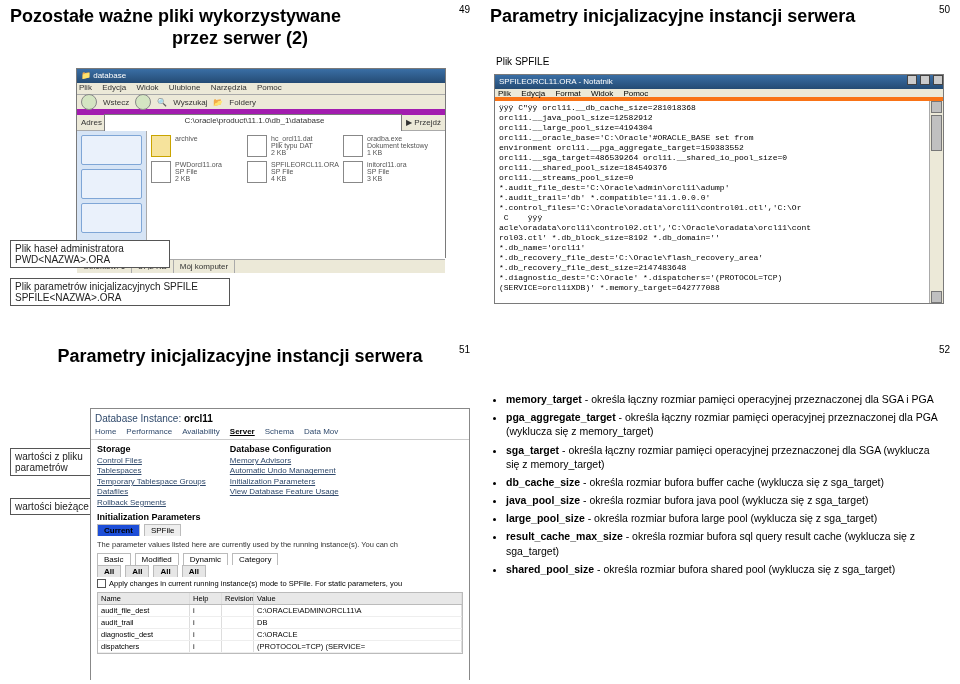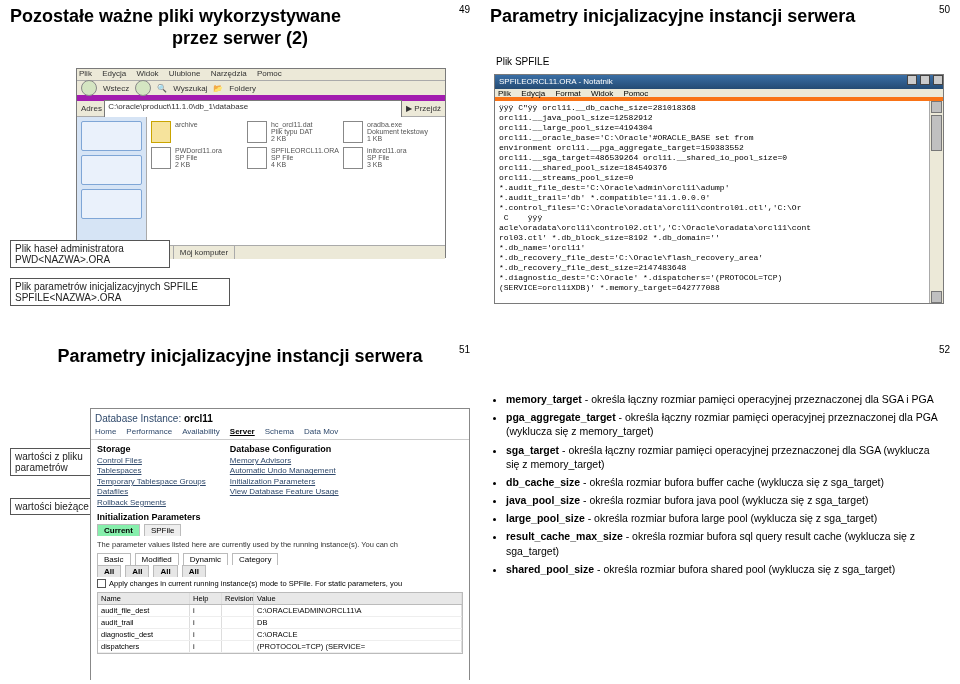--- a/index.html
+++ b/index.html
@@ -99,20 +99,21 @@
   }
   .s49-addrbar .addr {
     flex:1;
     height: 18px;
     background: #fff;
     border:1px solid #7a7a7a;
     color:#333;
     font-size: 8px;
     padding-left:3px;
     line-height:12px;
+    text-align:center;
   }
   .s49-body {
     display: flex;
     height: 128px;
   }
   .s49-side {
     width: 70px;
     background: #d6e4f5;
     border-right: 1px solid #aaa;
     padding: 4px;
@@ -243,21 +244,21 @@
   .s51-tabs span.sel{color:#000;font-weight:bold;text-decoration:underline;}
   .s51-cols{display:flex;gap:24px;padding:4px 6px 2px 6px;}
   .s51-col-h{font-size:9px;font-weight:bold;margin-bottom:2px;}
   .s51-col a{display:block;color:#304a6c;text-decoration:underline;font-size:8px;line-height:1.3;}
   .s51-sub{
     padding:2px 6px;
     font-size:9px; font-weight:bold;
   }
   .s51-subtabs{display:flex;gap:4px;padding:0 6px;font-size:8px;}
   .s51-subtabs span{padding:1px 6px;border:1px solid #bbb;border-bottom:none;background:#eee;}
-  .s51-subtabs span.sel{background:#86efac;font-weight:bold;}
+  .s51-subtabs span.sel{background:#1d4ed8;font-weight:bold;}
   .s51-note{padding:4px 6px;font-size:7.5px;color:#333;}
   .s51-cats{display:flex;gap:4px;padding:0 6px;font-size:8px;}
   .s51-cats span{padding:1px 6px;border:1px solid #bbb;border-bottom:none;}
   .s51-cats span.sel{background:#e6e6e6;font-weight:bold;}
   .s51-chk{padding:2px 6px;font-size:7.5px;display:flex;align-items:center;gap:3px;}
   .s51-chk .box{width:9px;height:9px;border:1px solid #555;}
   .s51-tbl{
     margin:2px 6px 0 6px;
     border:1px solid #bbb;
     font-size:7.5px;
@@ -290,20 +291,24 @@
 <div class="page">
 
   <div class="slide">
     <div class="slide-num">49</div>
     <div class="title">
       <span>Pozostałe ważne pliki wykorzystywane</span><br>
       <span style="display:inline-block;width:100%;text-align:center">przez serwer (2)</span>
     </div>
 
     <div class="s49-explorer">
+      <div class="s49-titlebar">
+        <span>📁</span>
+        <span>database</span>
+      </div>
       <div class="s49-menubar">
         <span>Plik</span>
         <span>Edycja</span>
         <span>Widok</span>
         <span>Ulubione</span>
         <span>Narzędzia</span>
         <span>Pomoc</span>
       </div>
       <div class="s49-toolbar">
         <div class="btn"></div>

